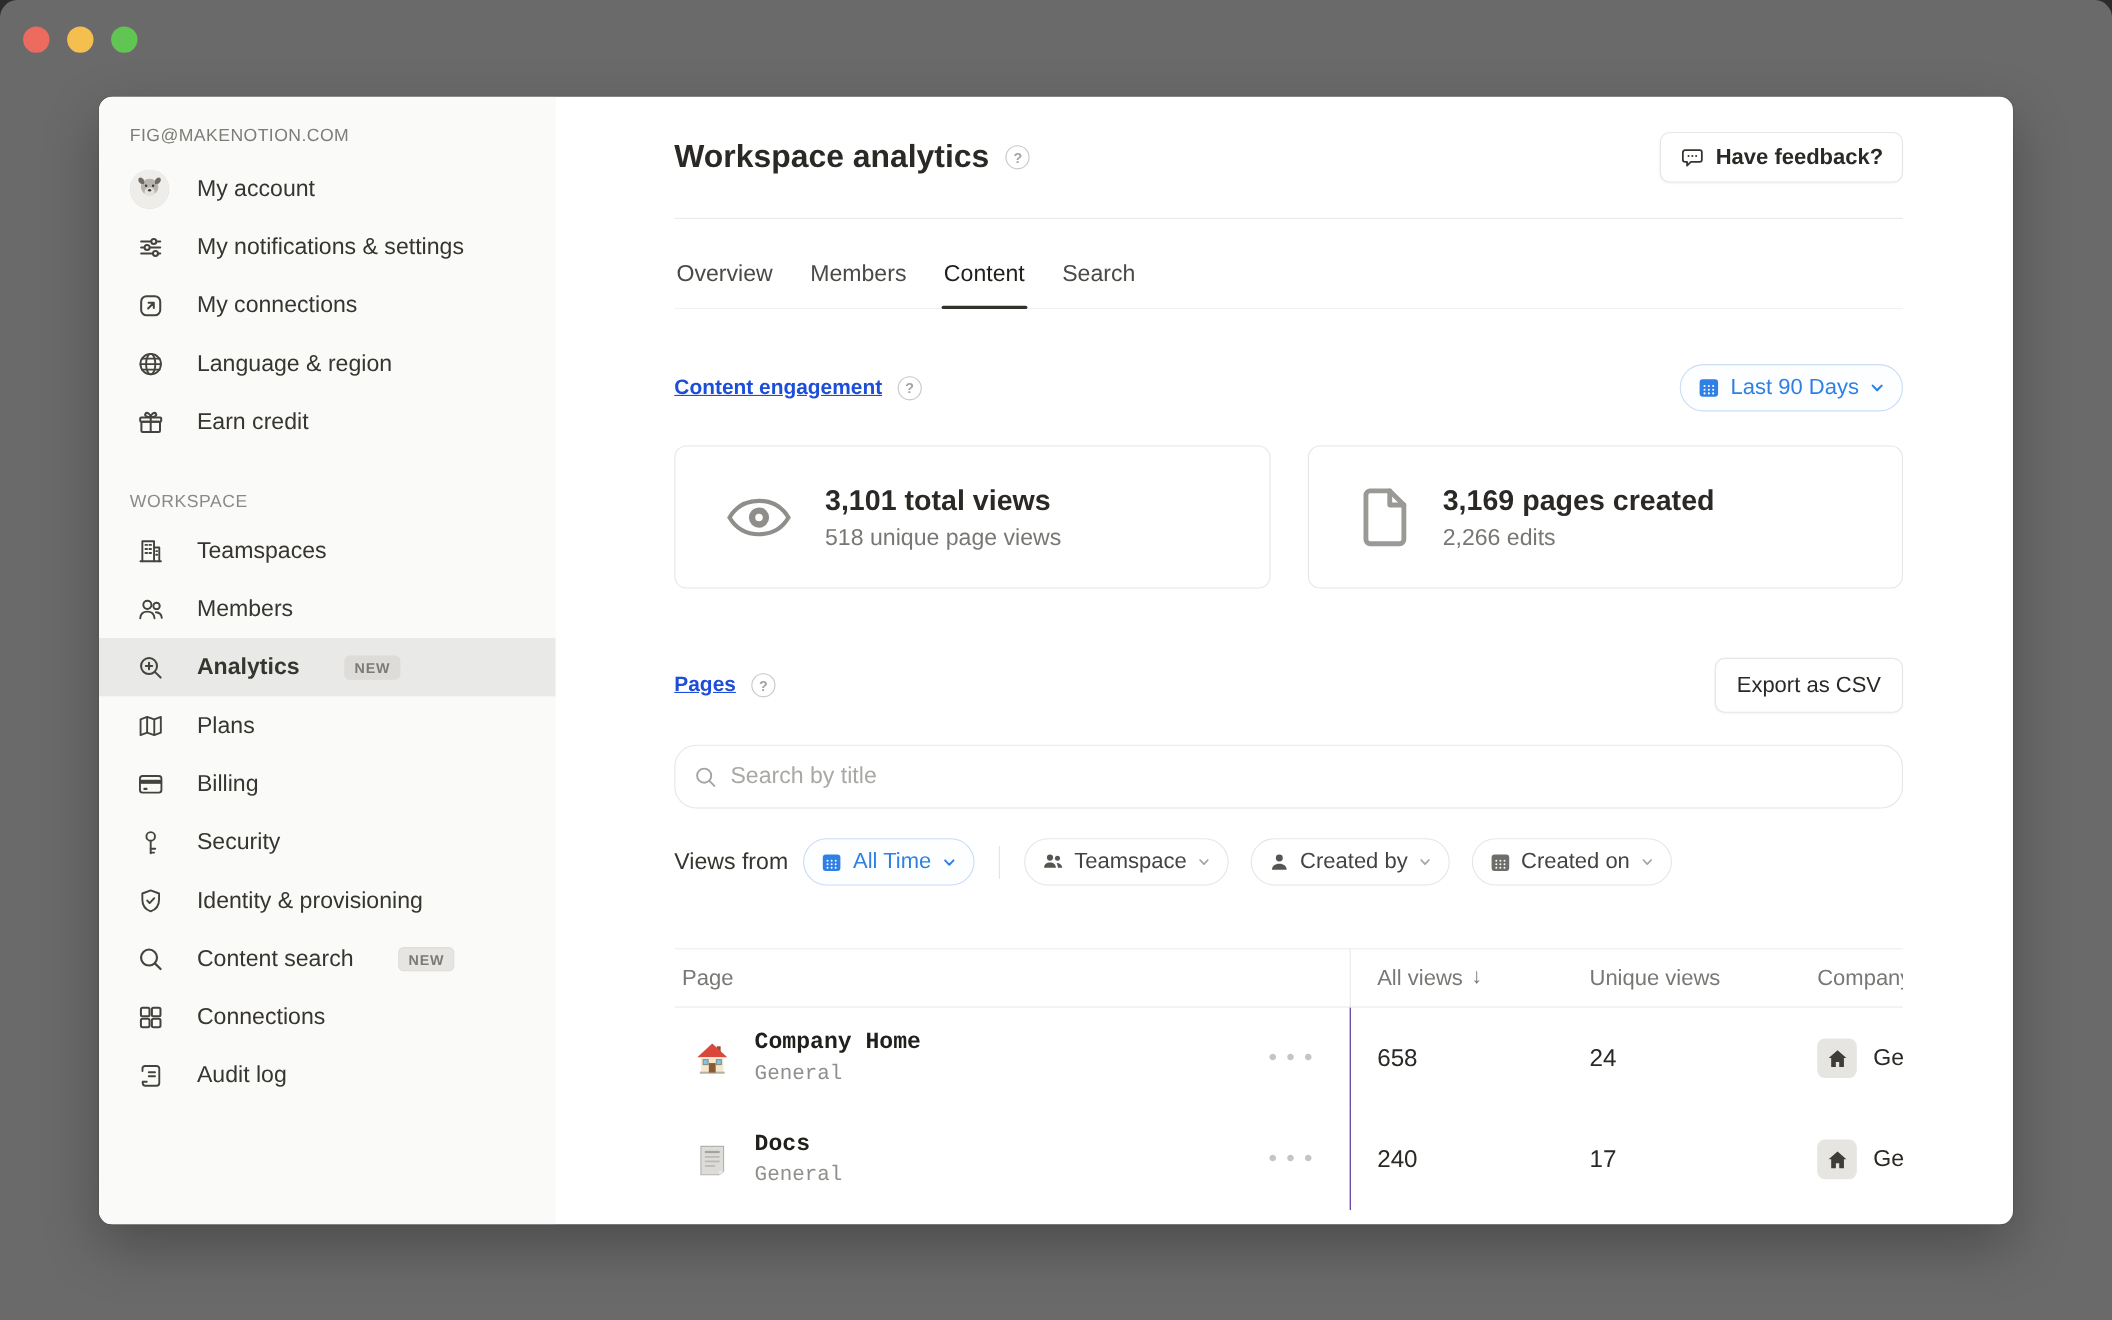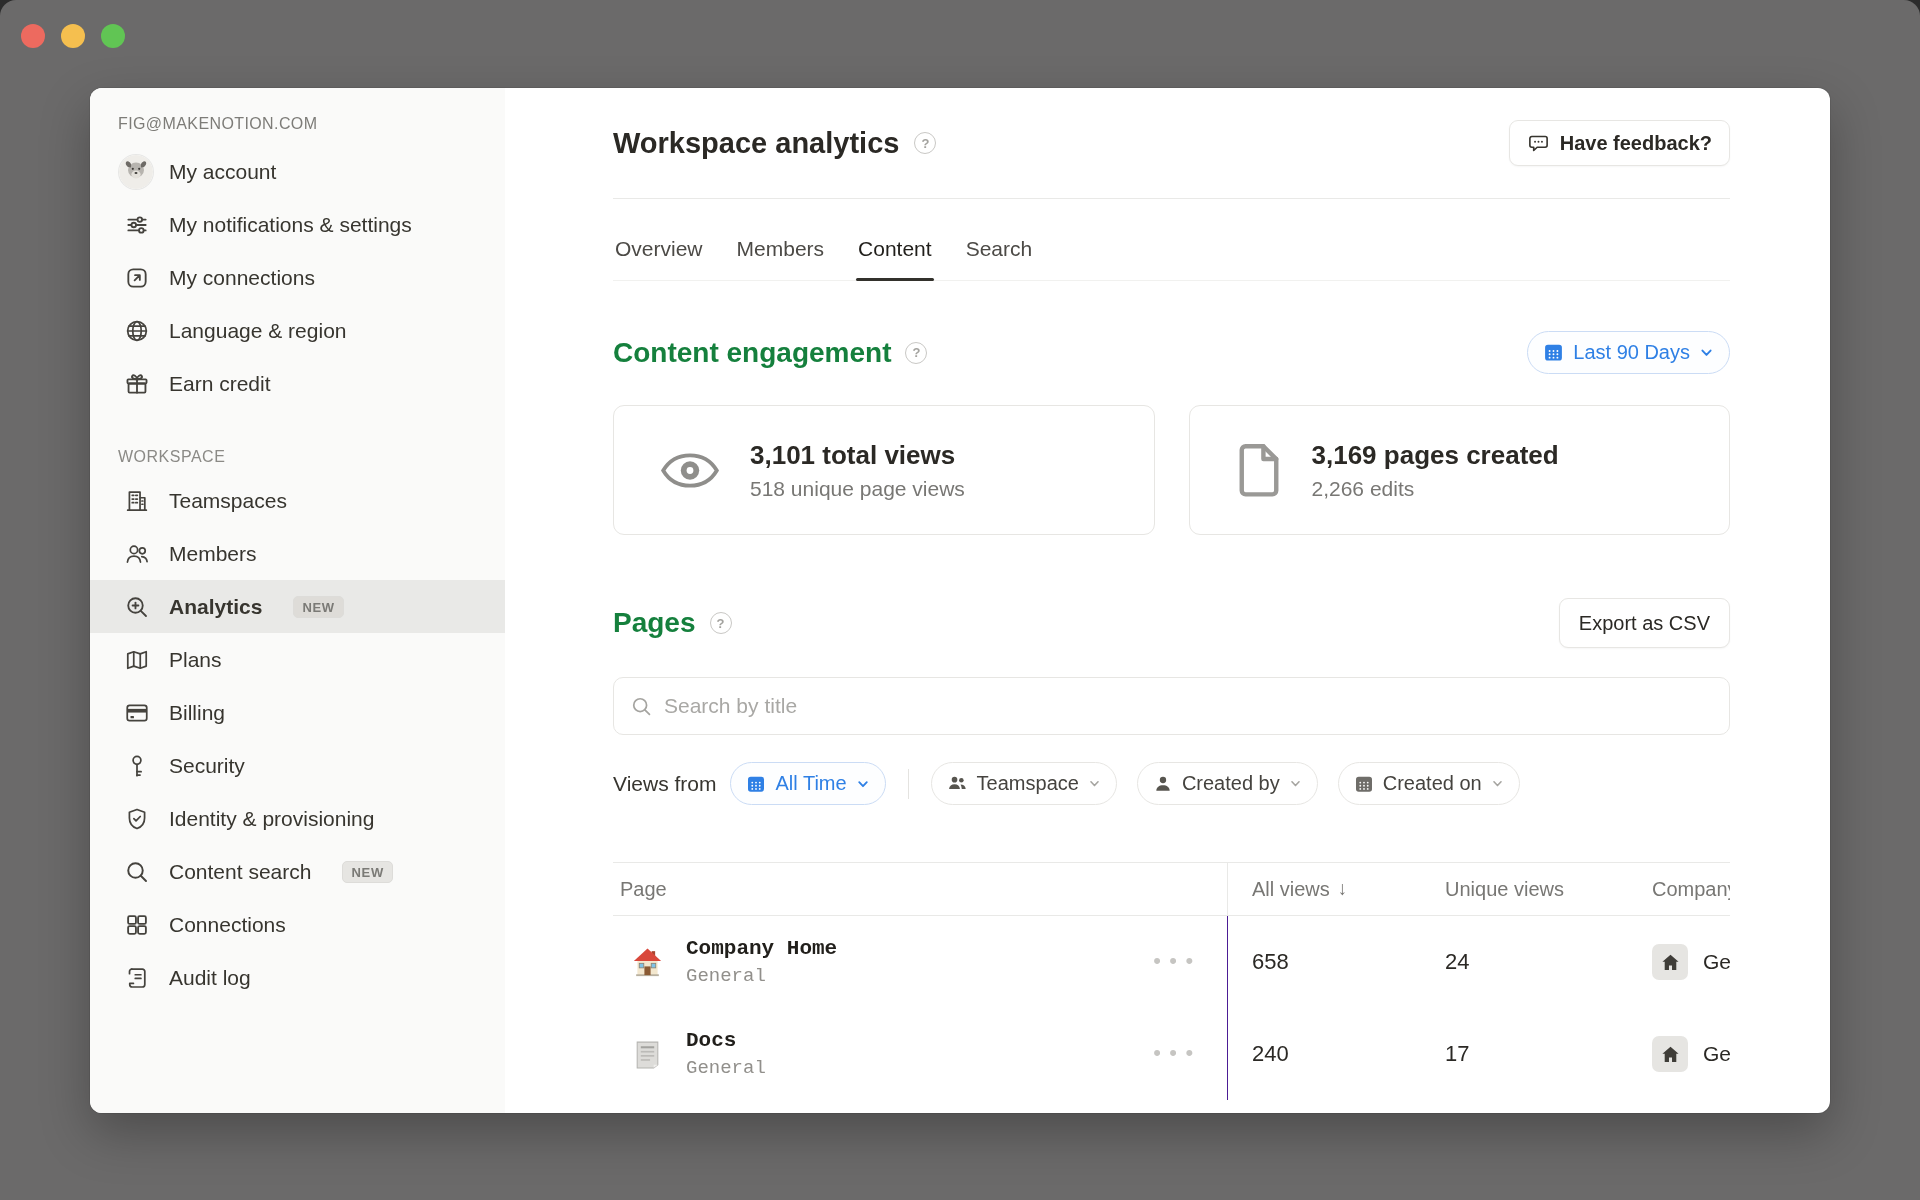--- a/index.html
+++ b/index.html
@@ -14,21 +14,21 @@
 
   
   .window { position:absolute; left:90px; top:88px; width:1740px; height:1025px;
     background:#fff; border-radius:12px; overflow:hidden; display:flex;
     box-shadow:0 0 0 1px rgba(0,0,0,.07), 0 20px 50px rgba(0,0,0,.28); }
 
   
   .sidebar { width:415px; flex-shrink:0; background:#fafaf9; padding-top:27px; }
   .sb-email { padding-left:28px; font-size:16px; font-weight:500; color:#7d7c78;
     letter-spacing:.4px; margin-bottom:12px; }
-  .sb-item { display:flex; align-items:center; gap:19px; padding:0 16px 0 33px;
+  .sb-item { display:flex; align-items:center; gap:29px; padding:0 16px 0 33px;
     min-height:53px; font-size:21px; color:#37352f; cursor:pointer; }
   .sb-item .ic { width:27px; height:27px; display:flex; align-items:center;
     justify-content:center; color:#45433e; flex-shrink:0; }
   .sb-label { max-width:245px; line-height:1.32; }
   .sb-item.active { background:#e9e9e7; }
   .sb-item.active .sb-label { font-weight:700; }
   .badge-new { font-size:13px; font-weight:600; letter-spacing:.7px; color:#7b7a76;
     background:#e6e5e2; border:1px solid #dddcd9; padding:3px 8px 2px; border-radius:5px;
     margin-left:12px; }
   .sb-item.active .badge-new { background:#dedddা9; background:#dedcd8; }
@@ -52,38 +52,38 @@
   .hr { height:1px; background:#e9e9e7; margin-top:32px; }
 
   .tabs { display:flex; gap:30px; margin-top:22px; border-bottom:1px solid #f1f1ef; }
   .tab { padding:16px 2px 19px; font-size:21px; color:#4c4a46; position:relative; cursor:pointer; }
   .tab.active { color:#211f1b; font-weight:500; }
   .tab.active::after { content:""; position:absolute; left:0; right:0; bottom:-1px;
     height:3px; background:#33312c; border-radius:2px; }
 
   .section-row { display:flex; align-items:center; justify-content:space-between; margin-top:50px; }
   .section-head { display:flex; align-items:center; gap:14px; }
-  .section-title { font-size:28px; font-weight:700; color:#15803d; }
+  .section-title { font-size:19px; font-weight:700; color:#1d4ed8;text-decoration:underline; }
 
   .pill { display:flex; align-items:center; gap:9px; height:43px; padding:0 15px;
     border-radius:22px; border:1px solid #e7e6e3; background:#fff; font-size:20px;
     color:#45433f; cursor:pointer; white-space:nowrap; }
   .pill-blue { border-color:#cbdcf5; color:#2f80e5; background:#fdfeff; font-weight:500; }
   .pill .chev { color:#a5a4a0; } .pill-blue .chev { color:#2f80e5; }
 
   .cards { display:flex; gap:34px; margin-top:31px; }
   .card { flex:1; height:130px; border:1px solid #e7e6e3; border-radius:11px;
     display:flex; align-items:center; padding-left:46px; gap:30px; background:#fff; }
   .card-val { font-size:26px; font-weight:700; color:#2b2925; }
   .card-sub { font-size:21px; color:#787774; margin-top:6px; }
 
   .pages-row { margin-top:63px; }
   .btn-export { height:50px; padding:0 19px; font-size:20px; font-weight:500; }
 
-  .searchbox { margin-top:29px; height:58px; border:1px solid #e7e6e3; border-radius:10px;
+  .searchbox { margin-top:29px; height:58px; border:1px solid #e7e6e3; border-radius:20px;
     display:flex; align-items:center; gap:11px; padding:0 16px; background:#fff; }
   .searchbox input { border:none; outline:none; flex:1; font-size:21px; color:#37352f;
     background:transparent; font-family:"Liberation Sans",sans-serif; }
   .searchbox input::placeholder { color:#a9a8a5; }
 
   .filters { display:flex; align-items:center; margin-top:27px; }
   .vf-label { font-size:21px; color:#37352f; margin-right:14px; }
   .vdiv { width:1px; height:30px; background:#e4e3e0; margin:0 22px; }
   .pill + .pill { margin-left:20px; }
 

